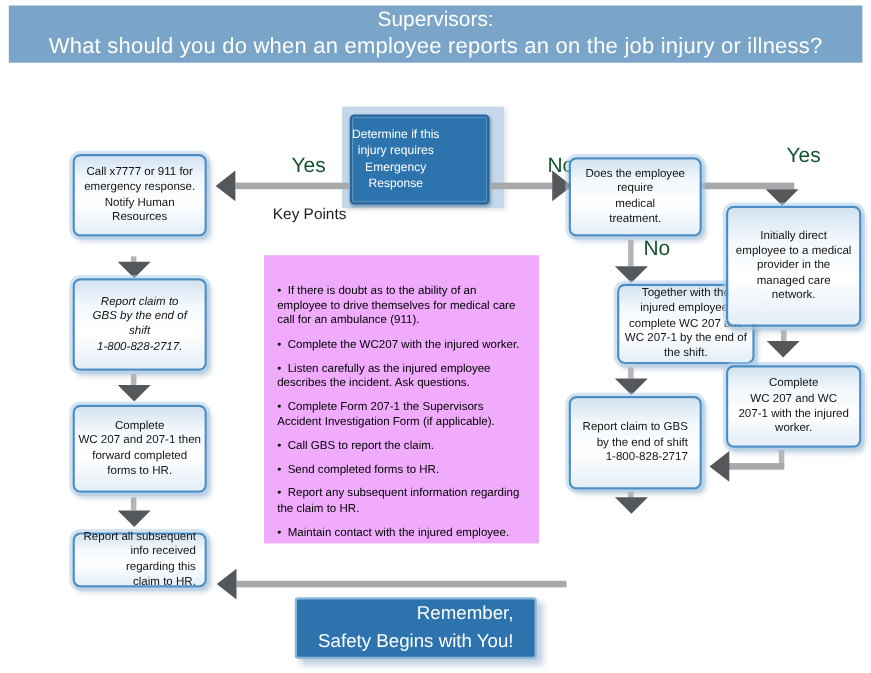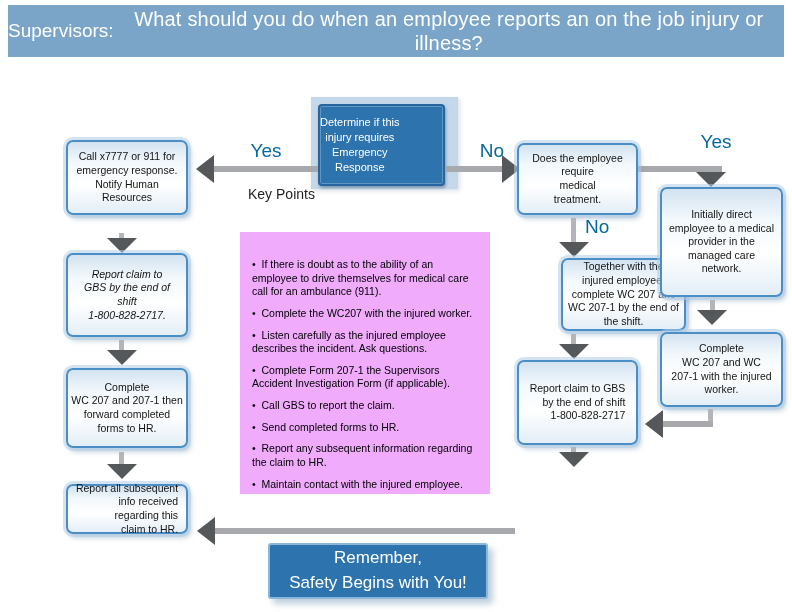--- a/index.html
+++ b/index.html
@@ -1,21 +1,21 @@
 <!DOCTYPE html>
 <html><head>
 <meta charset="utf-8">
 <style>
   html,body{margin:0;padding:0;background:#fff;}
   #stage{position:relative;width:792px;height:612px;background:#ffffff;overflow:hidden;
          font-family:"Liberation Sans", sans-serif;}
 
   
   .banner{position:absolute;left:8px;top:5px;width:776px;height:52px;background:#7aa5c8;
-          display:flex;flex-direction:row;align-items:center;justify-content:center;
+          display:flex;flex-direction:column;justify-content:center;
           color:#fff;text-align:center;}
   .banner .l1{font-size:19px;line-height:22px;}
   .banner .l2{font-size:20px;line-height:24px;letter-spacing:.2px;}
 
   
   .det-panel{position:absolute;left:311px;top:97px;width:147px;height:92px;background:#c5d8ea;
              box-shadow:2px 2px 4px rgba(60,90,120,.18);}
 
   
   .bluebox{position:absolute;box-sizing:border-box;background:#2d73ad;color:#fff;
@@ -24,21 +24,21 @@
            box-shadow:1px 2px 3px rgba(70,100,130,.55), inset 0 0 0 1px rgba(255,255,255,.25);}
 
   
   .flowbox{position:absolute;box-sizing:border-box;border:2px solid #4a8ec5;border-radius:7px;
            background:linear-gradient(180deg,#d3e3f1 0%,#f2f8fc 28%,#ffffff 60%,#e3eef7 100%);
            box-shadow:0 0 0 3px rgba(176,206,231,.55), 3px 4px 5px rgba(125,155,185,.45);
            display:flex;align-items:center;justify-content:center;text-align:center;
            font-size:10.5px;line-height:1.3;color:#141414;white-space:pre-line;padding:3px;}
 
   
-  .biglabel{position:absolute;font-size:19px;color:#0369a1;text-align:center;}
+  .biglabel{position:absolute;font-size:19px;color:#14532d;text-align:right;}
   .kplabel{position:absolute;font-size:14px;color:#1f1f1f;}
 
   
   .shaft-h{position:absolute;height:6px;background:#a7a9ac;}
   .shaft-v{position:absolute;width:5px;background:#b3b5b8;}
   .head-left{position:absolute;width:0;height:0;border-top:14px solid transparent;
              border-bottom:14px solid transparent;border-right:18px solid #55585b;}
   .head-right{position:absolute;width:0;height:0;border-top:14px solid transparent;
               border-bottom:14px solid transparent;border-left:18px solid #55585b;}
   .head-down{position:absolute;width:0;height:0;border-left:15px solid transparent;
@@ -46,21 +46,21 @@
 
   
   .kp-panel{position:absolute;left:240px;top:232px;width:250px;height:262px;background:#f0abfc;
             box-sizing:border-box;padding:26px 10px 8px 12px;}
   .kp-item{font-size:10.5px;line-height:1.3;color:#000;margin-bottom:8px;}
   .kp-item::before{content:"\2022\00a0\00a0";}
 
   
   .remember{position:absolute;left:268px;top:543px;width:220px;height:56px;box-sizing:border-box;
             background:#2d73ad;border:2px solid #8ab7da;border-radius:3px;color:#fff;
-            display:flex;align-items:center;justify-content:center;text-align:center;
+            display:flex;align-items:center;justify-content:center;text-align:right;
             font-size:17px;line-height:1.45;white-space:pre-line;
             box-shadow:5px 5px 6px rgba(150,175,200,.6);}
 </style>
 </head>
 <body>
 
 <div id="stage">
 
   <div class="banner">
     <div class="l1">Supervisors:</div>

